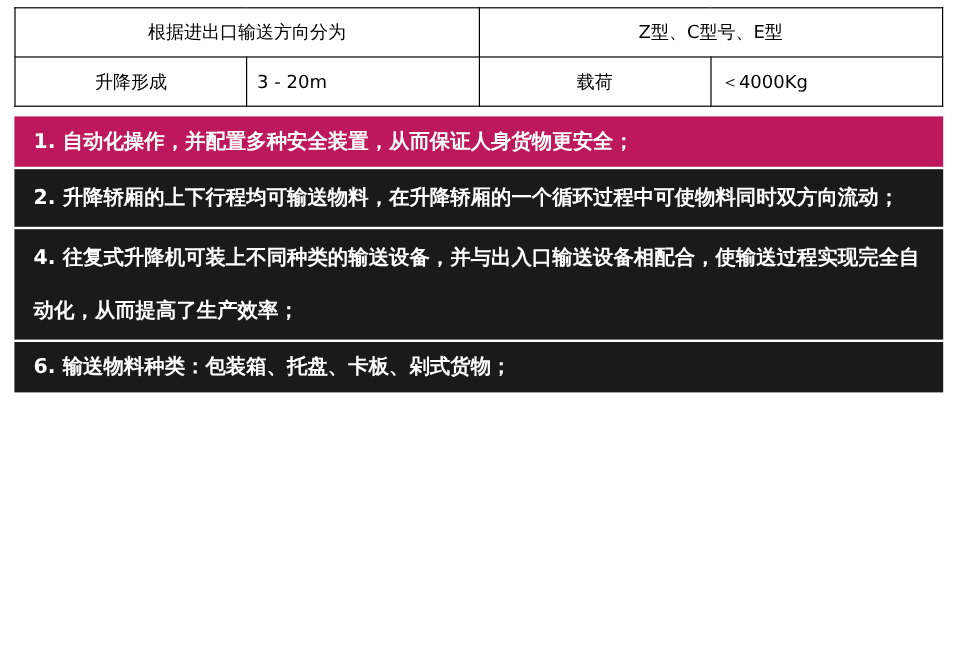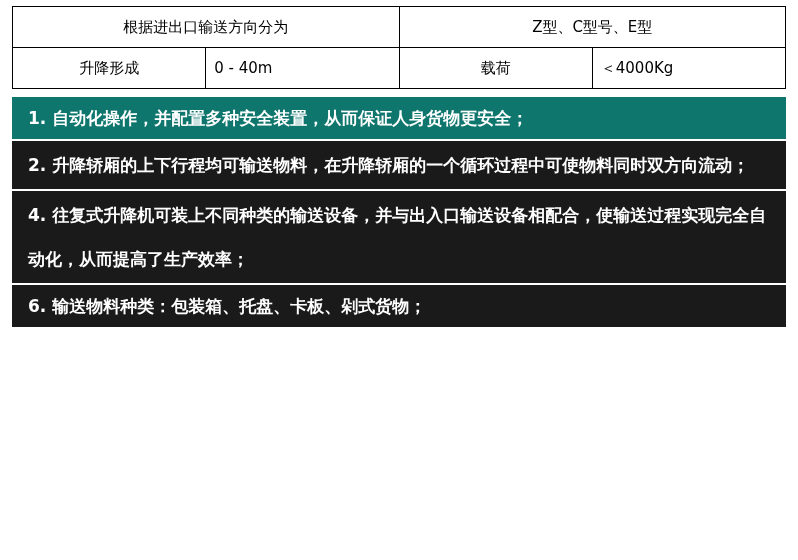--- a/index.html
+++ b/index.html
@@ -48,21 +48,21 @@
   .feature {
     box-sizing: border-box;
     width: 100%;
     font-size: 17px;
     font-weight: bold;
     line-height: 42px;
     padding: 0 16px;
     margin-bottom: 2px;
   }
   .feature.red {
-    background: #0f766e;
+    background: #be185d;
     color: #ffffff;
   }
   .feature.black {
     background: #1a1a1a;
     color: #ffffff;
   }
   .feature.two-line {
     line-height: 44px;
     padding-top: 2px;
     padding-bottom: 2px;
@@ -74,21 +74,21 @@
 <div class="page">
 
   <table class="spec-table">
     <tbody>
       <tr>
         <td class="c-center" colspan="2">根据进出口输送方向分为</td>
         <td class="c-center" colspan="2">Z型、C型号、E型</td>
       </tr>
       <tr>
         <td class="c-center">升降形成</td>
-        <td class="c-left">0 - 40m</td>
+        <td class="c-left">3 - 20m</td>
         <td class="c-center">载荷</td>
         <td class="c-left">＜4000Kg</td>
       </tr>
     </tbody>
   </table>
 
   <div class="features">
     <div class="feature red">1. 自动化操作，并配置多种安全装置，从而保证人身货物更安全；</div>
     <div class="feature black two-line">2. 升降轿厢的上下行程均可输送物料，在升降轿厢的一个循环过程中可使物料同时双方向流动；</div>
     <div class="feature black two-line">4. 往复式升降机可装上不同种类的输送设备，并与出入口输送设备相配合，使输送过程实现完全自动化，从而提高了生产效率；</div>

